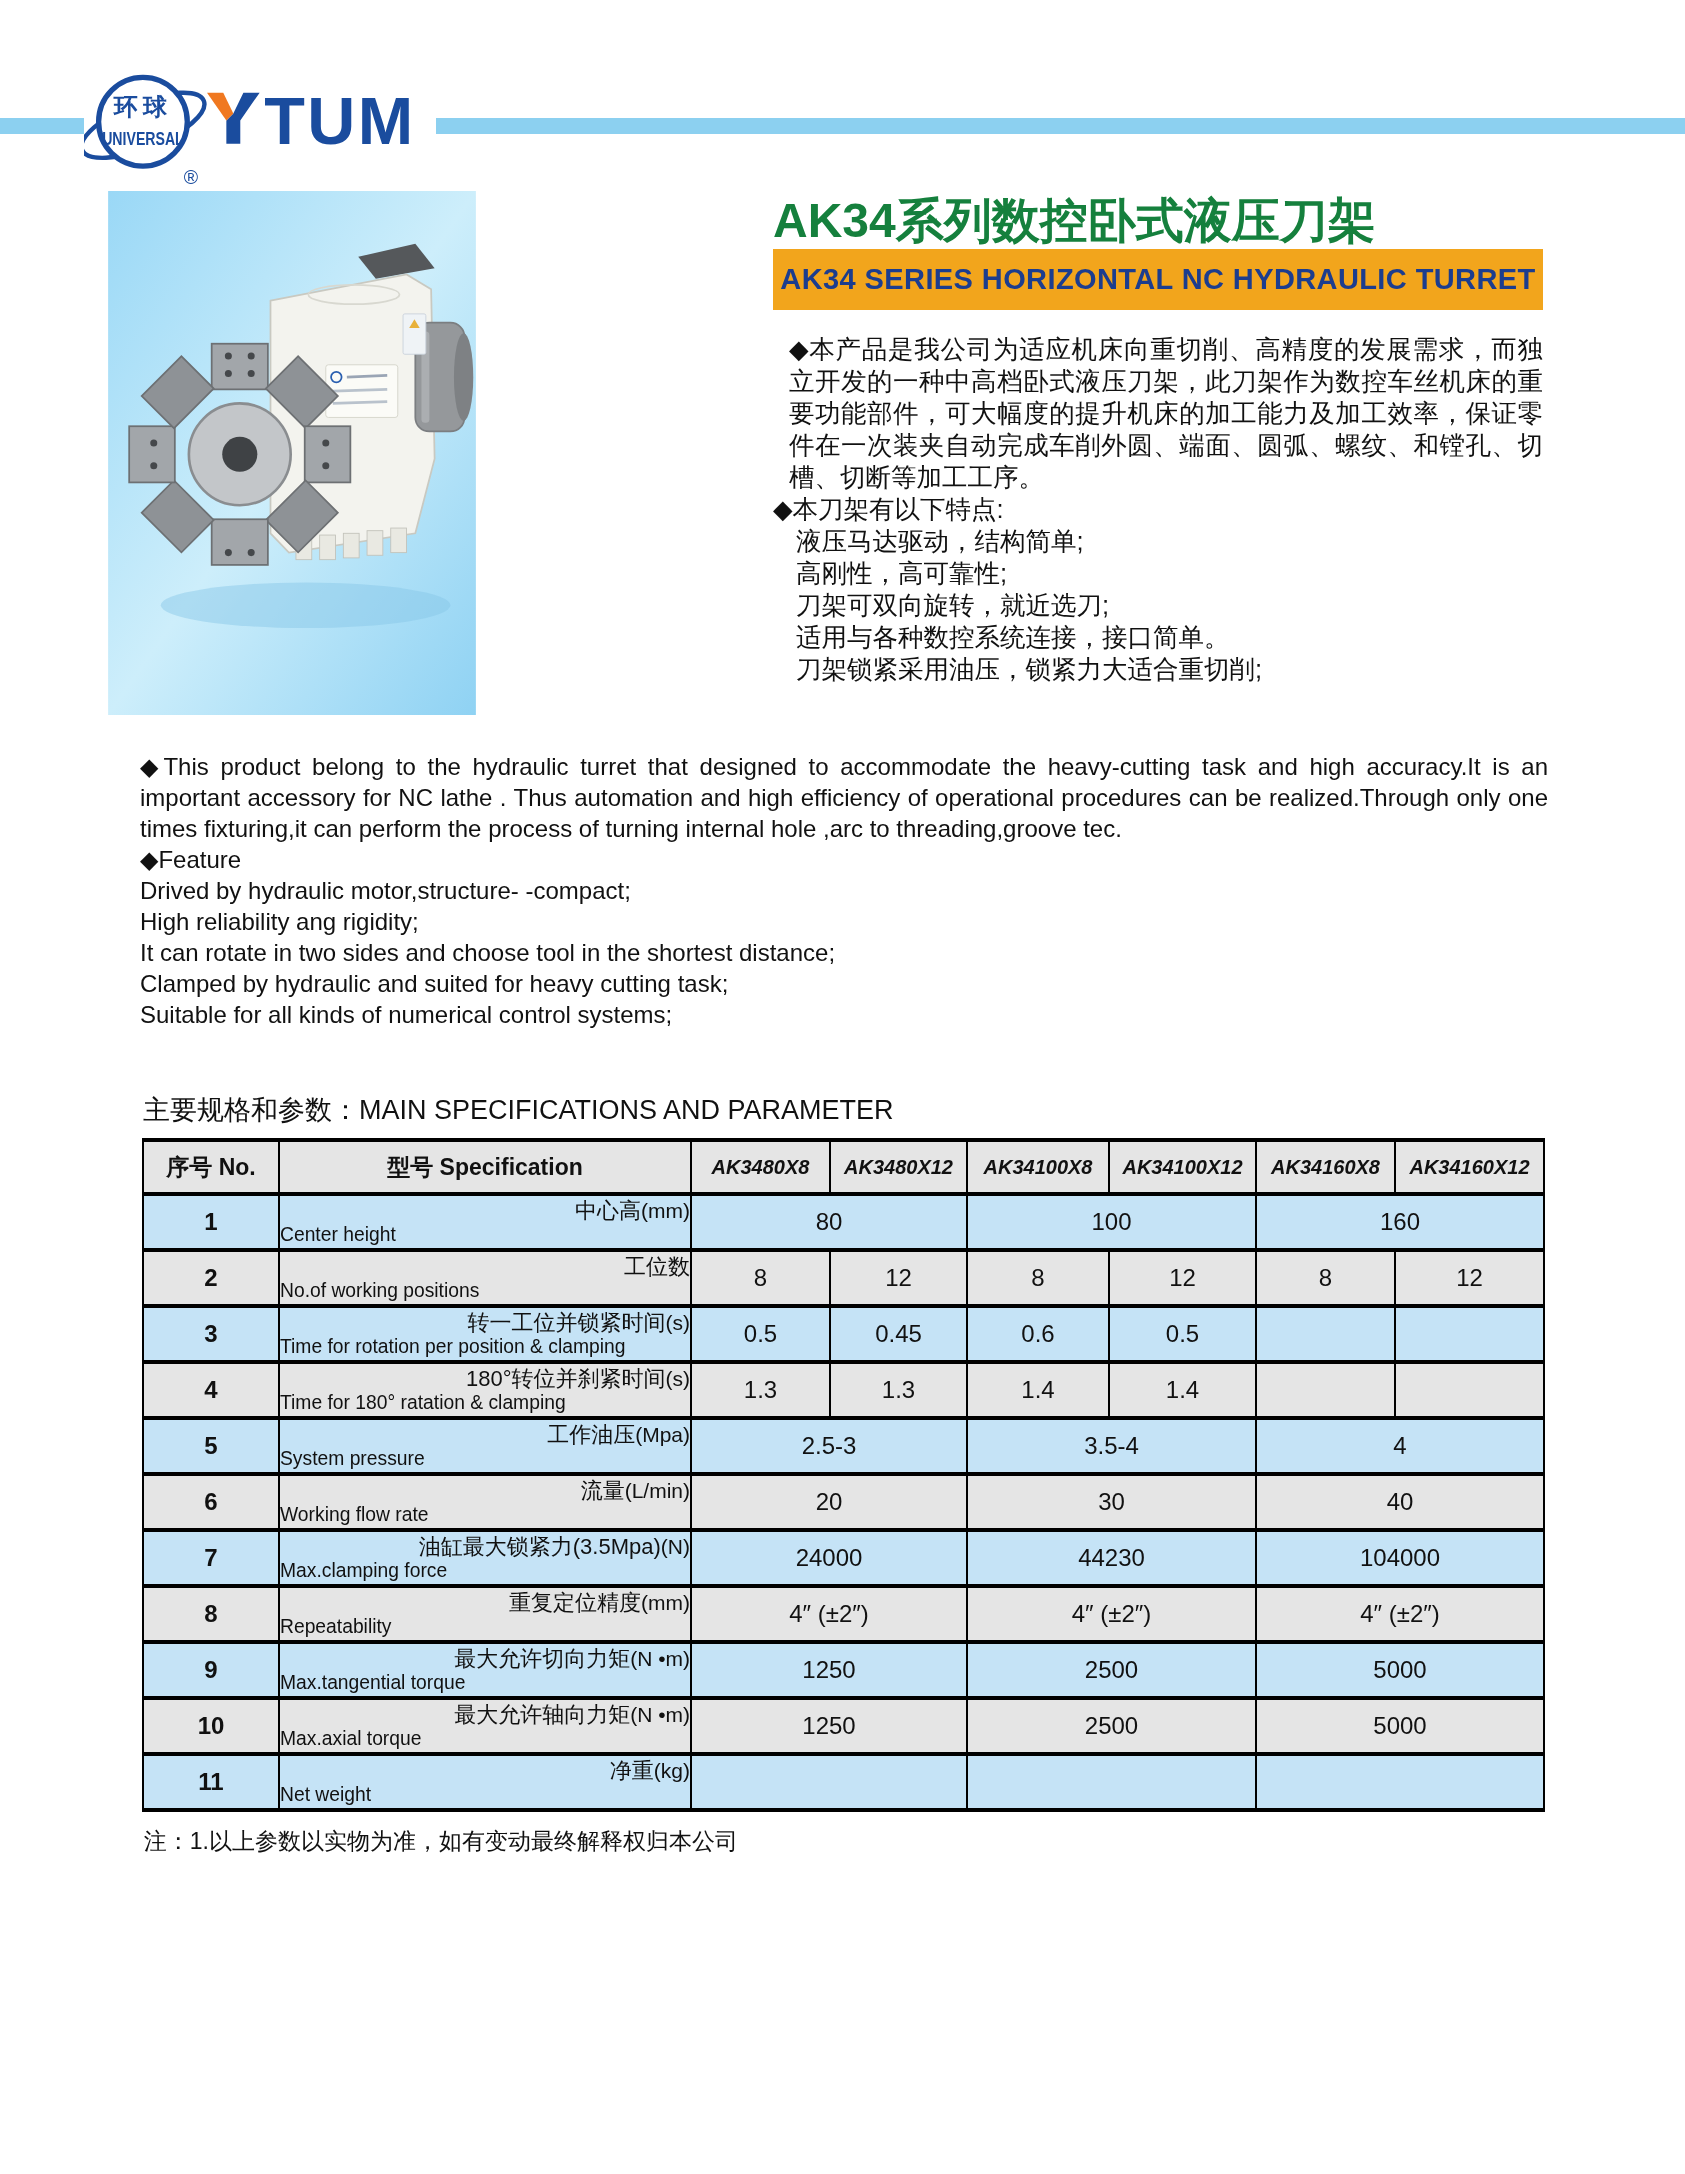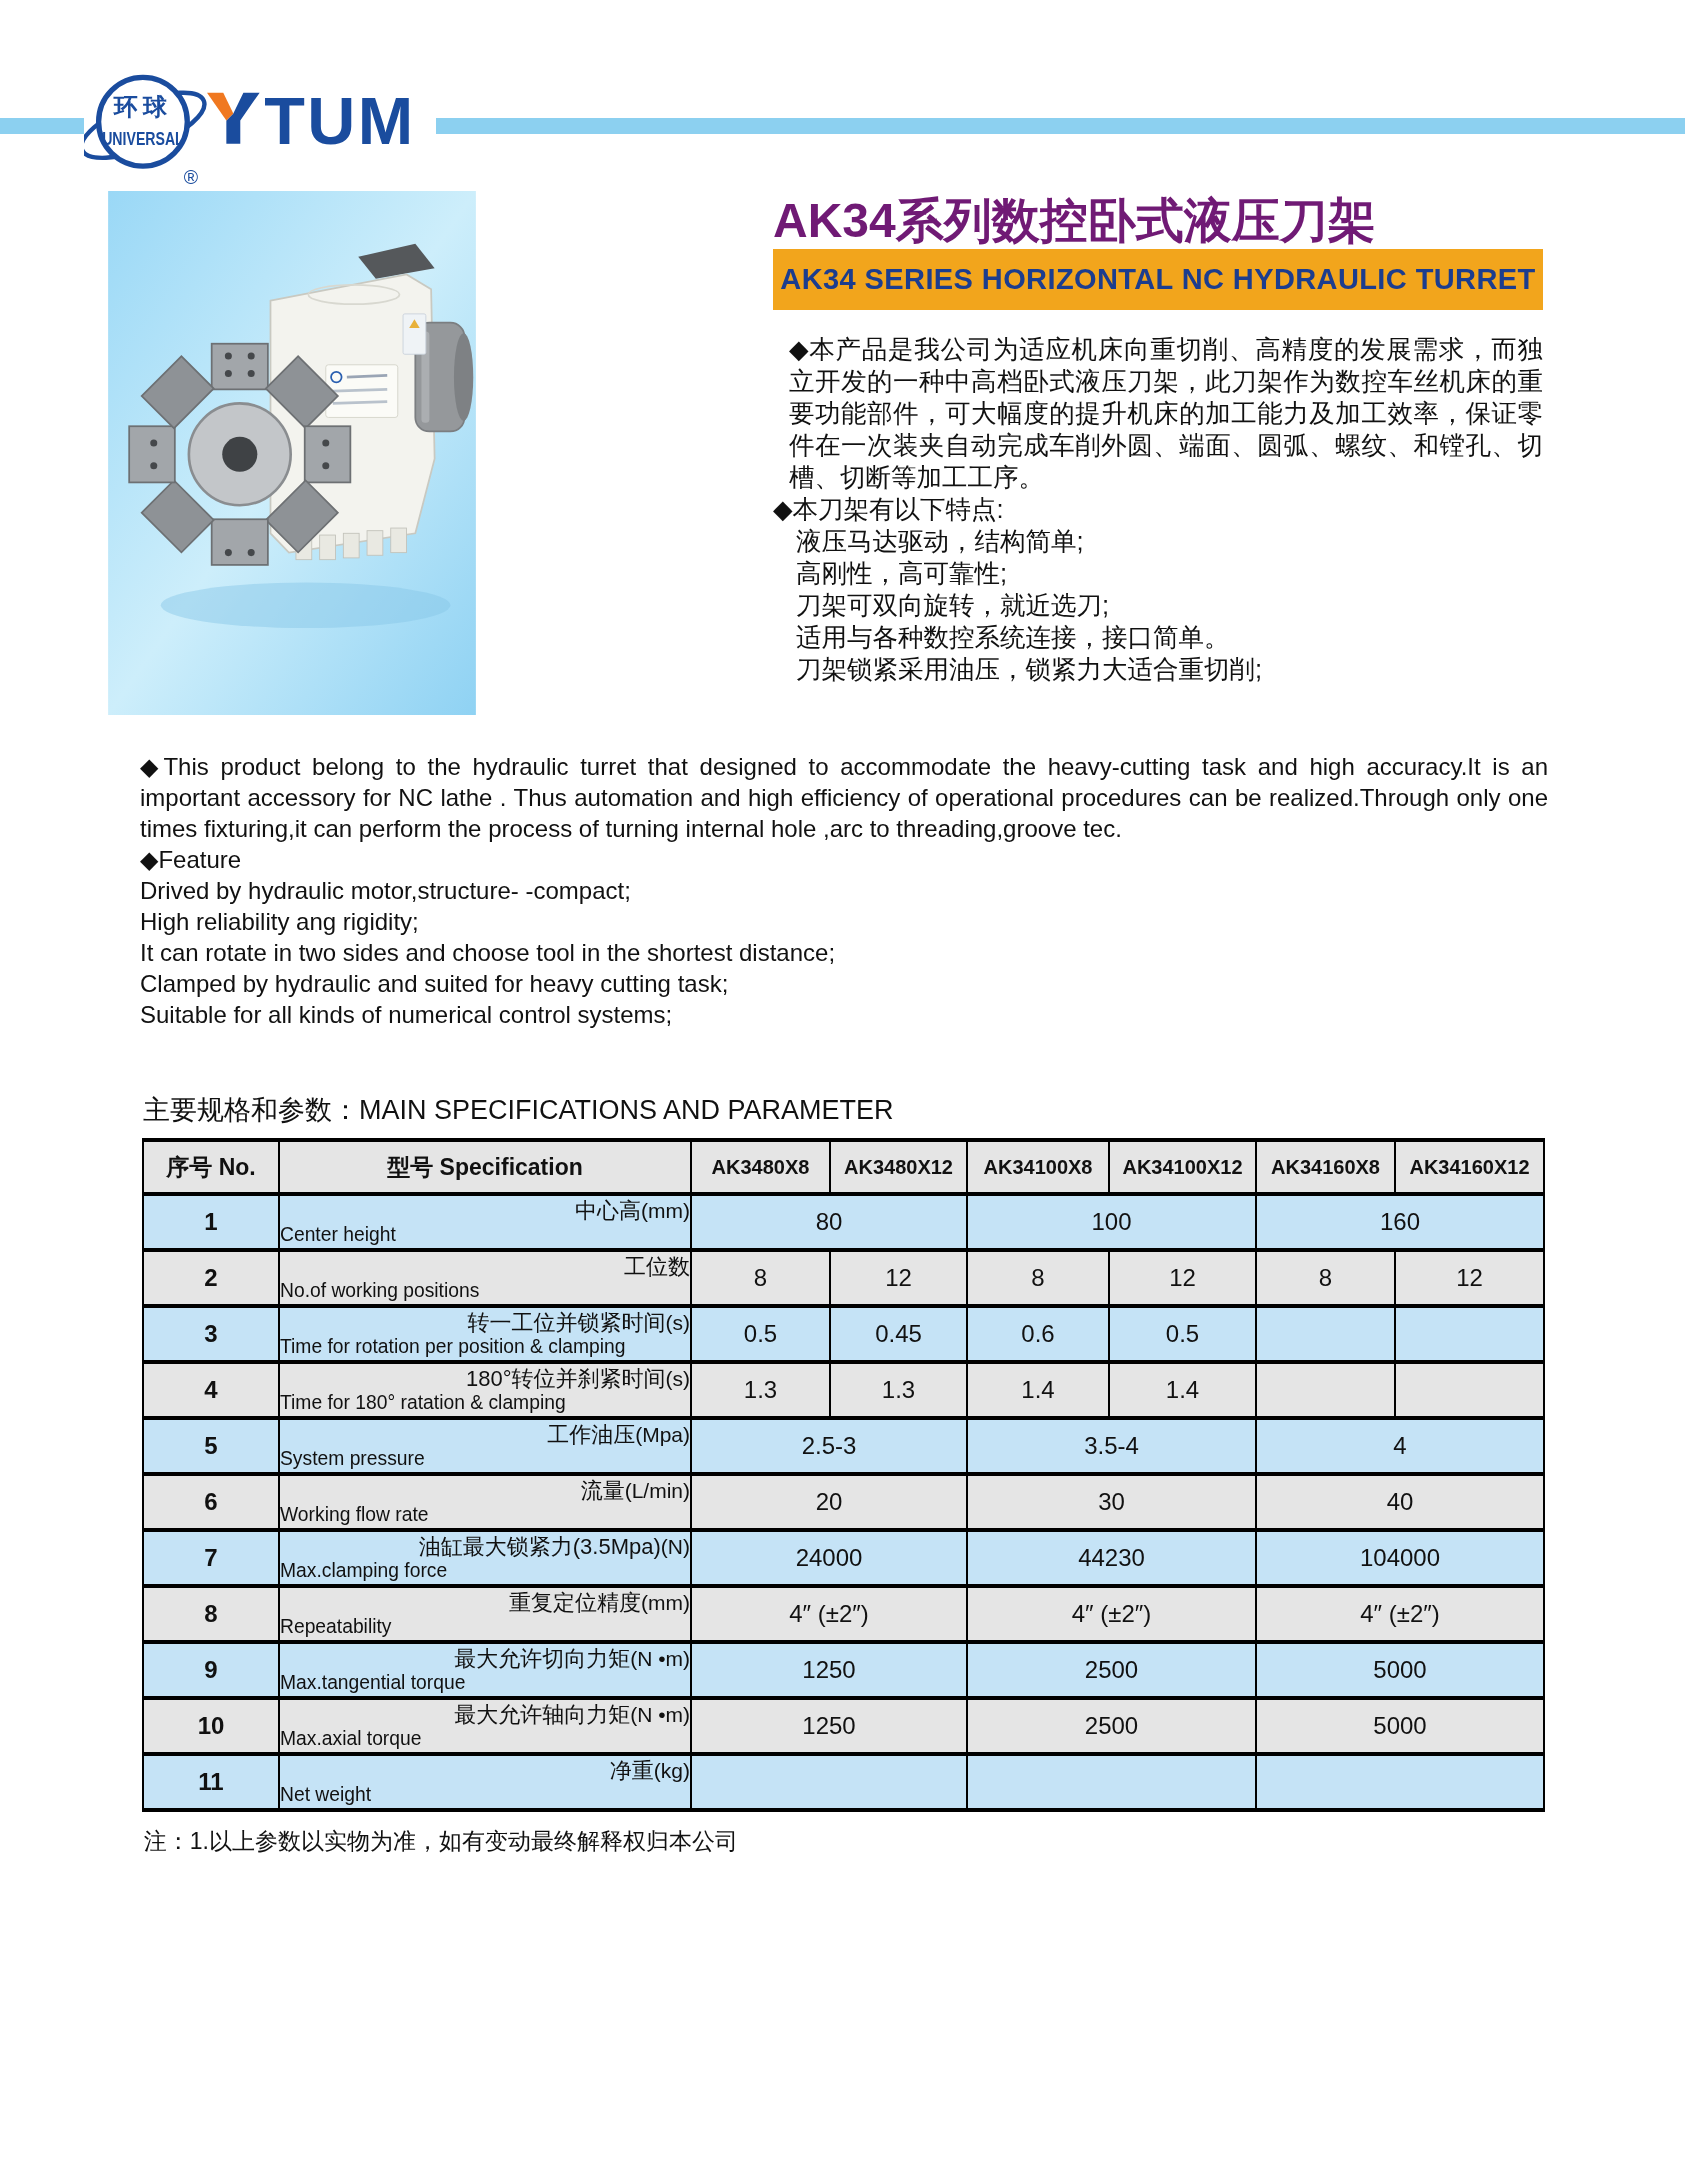--- a/index.html
+++ b/index.html
@@ -11,42 +11,42 @@
   .bar-left{left:0;top:118px;width:84px;}
   .bar-right{left:436px;top:118px;width:1249px;}
   .logo-circle{position:absolute;left:84px;top:65px;width:125px;height:133px;}
   .ytum{position:absolute;left:207px;top:88px;width:209px;height:65px;}
 
   
   .photo{position:absolute;left:108px;top:191px;width:368px;height:524px;}
 
   
   .hero-right{position:absolute;left:773px;top:193px;width:770px;}
-  .hero-title{margin:0;font-size:48px;line-height:56px;font-weight:bold;color:#701a75;}
+  .hero-title{margin:0;font-size:48px;line-height:56px;font-weight:bold;color:#15803d;}
   .banner{height:61px;background:#F2A51C;display:flex;align-items:center;justify-content:center;
           font-size:29px;font-weight:bold;color:#1C3D8E;letter-spacing:0.4px;}
   .cn-para{margin:23px 0 0 16px;font-size:25.5px;line-height:32px;text-align:justify;}
   .cn-title{margin:0;font-size:25.5px;line-height:32px;}
   #cn-features{padding-left:23px;font-size:25.5px;line-height:32px;}
 
   
   .en-block{position:absolute;left:140px;top:751px;width:1408px;font-size:24px;line-height:31px;}
   .en-para{margin:0;text-align:justify;}
   .en-title{margin:0;}
 
   
   .spec-title{position:absolute;left:143px;top:1092px;margin:0;font-size:27px;font-weight:normal;}
   .spec-wrap{position:absolute;left:142px;top:1138px;width:1401px;}
   #spec-table{border-collapse:collapse;table-layout:fixed;width:1401px;background:#e5e5e5;}
   #spec-table th,#spec-table td{border:2.6px solid #000;border-top-width:4.4px;border-bottom-width:4.4px;
       padding:0;overflow:hidden;}
   #spec-table thead tr{height:54px;}
   #spec-table tbody tr{height:56px;}
   .th-label{font-size:23px;font-weight:bold;text-align:center;}
-  .th-model{font-size:20px;font-weight:bold;text-align:center;}
+  .th-model{font-size:20px;font-weight:bold;text-align:center;font-style:italic;}
   td.no{font-size:24px;font-weight:bold;text-align:center;}
   td.spec{padding:2.6px 10.5px 2.6px 12.3px;vertical-align:middle;text-align:left;}
   .spec-top{display:flex;justify-content:flex-end;align-items:baseline;font-size:22px;line-height:25.5px;}
   .spec-top .unit{font-size:21px;}
   .spec-en{font-size:19.3px;line-height:23px;white-space:nowrap;}
   td.val{font-size:24px;text-align:center;}
   tr.shade td{background:#C5E3F6;}
   .note{margin:14px 0 0 1.8px;font-size:23px;}
 </style>
 </head>

